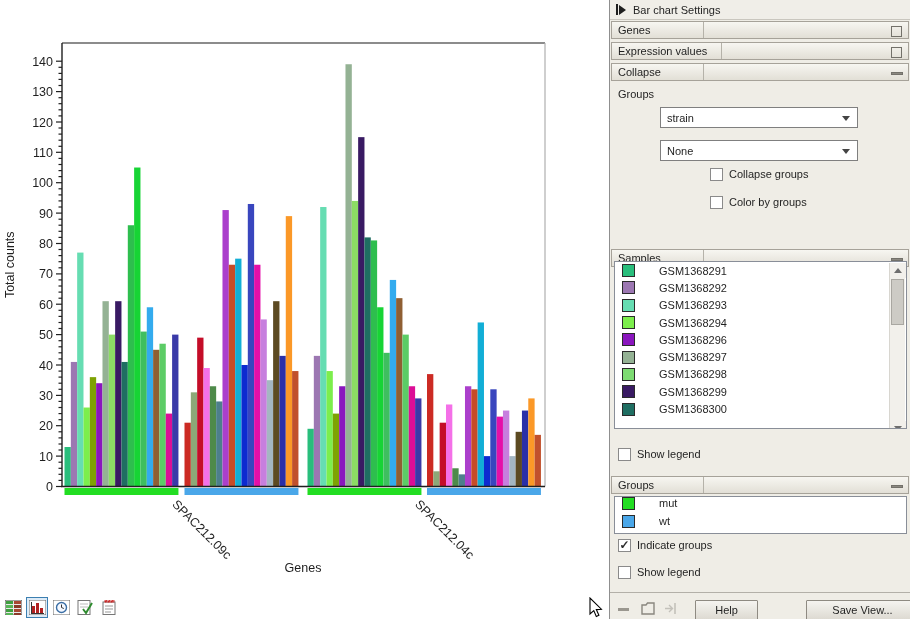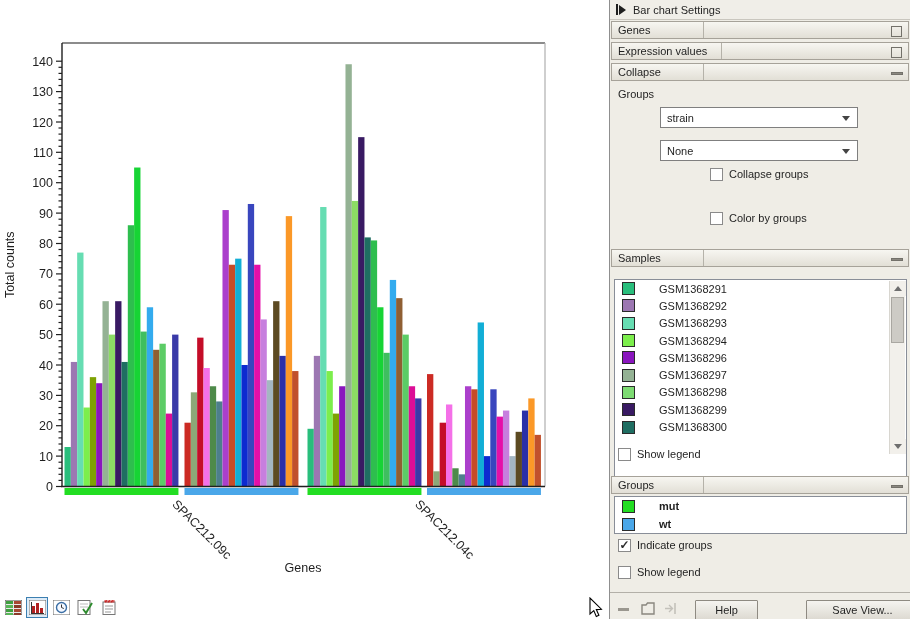--- a/index.html
+++ b/index.html
@@ -23,21 +23,21 @@
   .hdr-icon-box{position:absolute;right:6px;top:4px;width:9px;height:9px;border:1px solid #73716A;background:transparent;}
   .hdr-icon-minus{position:absolute;right:5px;top:8px;width:12px;height:3px;background:#8B8880;border:1px solid #73716A;box-sizing:border-box;}
   .panel-label{position:absolute;left:8px;}
   .dropdown{position:absolute;left:50px;width:198px;height:21px;background:#fff;border:1px solid #7F7F7F;box-sizing:border-box;display:flex;align-items:center;padding-left:6px;}
   .dd-chevron{position:absolute;right:7px;top:8px;width:0;height:0;border-left:4px solid transparent;border-right:4px solid transparent;border-top:5px solid #444;}
   .checkbox-row{position:absolute;display:flex;align-items:flex-start;gap:6px;}
   .cb{width:13px;height:13px;background:#fff;border:1px solid #8A8A8A;box-sizing:border-box;display:inline-flex;align-items:center;justify-content:center;font-size:12px;line-height:12px;color:#2b2b2b;}
   .cb.checked::after{content:"\2713";font-weight:bold;margin-top:-1px;}
   .list-box{position:absolute;left:4px;width:293px;background:#fff;border:1px solid #898E98;box-sizing:border-box;overflow:hidden;}
   .sample-row{height:17.3px;display:flex;align-items:center;}
-  .group-row{height:18px;display:flex;align-items:center;font-weight:bold;}
+  .group-row{height:18px;display:flex;align-items:flex-start;}
   .swatch{width:13px;height:13px;border:1px solid #2b2b2b;box-sizing:border-box;margin-left:7px;flex:0 0 13px;}
   .row-label{margin-left:24px;}
   .scrollbar{position:absolute;right:1px;top:1px;width:16px;background:#F2F0EB;border-left:1px solid #D8D6D0;box-sizing:border-box;}
   .sb-btn{position:absolute;left:0;width:16px;height:15px;background:#F2F0EB;display:flex;align-items:center;justify-content:center;}
   .sb-thumb{position:absolute;left:1px;width:13px;background:#CDCBC5;border:1px solid #AGA7A1;border:1px solid #A9A7A1;box-sizing:border-box;}
   .tri-up{width:0;height:0;border-left:4px solid transparent;border-right:4px solid transparent;border-bottom:5px solid #6E6E6E;}
   .tri-down{width:0;height:0;border-left:4px solid transparent;border-right:4px solid transparent;border-top:5px solid #6E6E6E;}
   .bottom-bar{position:absolute;left:0;top:592px;width:100%;height:27px;background:#EFEDE6;border-top:1px solid #B3B0A8;text-align:right;}
   .panel-btn{position:absolute;top:7px;height:20px;background:linear-gradient(#F5F4F0,#DDDAD2);border:1px solid #8E8A82;box-sizing:border-box;display:flex;align-items:center;justify-content:center;font-size:11px;color:#1f1f1f;border-radius:1px;}
   .mini-icons{position:absolute;left:8px;top:9px;display:flex;gap:9px;align-items:center;}
@@ -317,34 +317,34 @@
     </div>
     <div class="dropdown" style="top:140px">
       <span>None</span>
       <span class="dd-chevron"></span>
     </div>
 
     <div class="checkbox-row" style="left:100px;top:168px">
       <span class="cb"></span>
       <span>Collapse groups</span>
     </div>
-    <div class="checkbox-row" style="left:100px;top:212px">
+    <div class="checkbox-row" style="left:100px;top:196px">
       <span class="cb"></span>
       <span>Color by groups</span>
     </div>
 
 
     <div class="section-hdr" style="top:249px">
       <span class="section-tab">
           <span>Samples</span>
         </span>
       <span class="hdr-icon-minus"></span>
     </div>
 
-    <div class="list-box" style="top:279px;height:200px" id="samples-list">
+    <div class="list-box" style="top:261px;height:168px" id="samples-list">
       <div class="sample-row">
           <span class="swatch" style="background:#29BE7C"></span>
           <span class="row-label">GSM1368291</span>
         </div>
         <div class="sample-row">
           <span class="swatch" style="background:#9C77B2"></span>
           <span class="row-label">GSM1368292</span>
         </div>
         <div class="sample-row">
           <span class="swatch" style="background:#66DDB2"></span>

